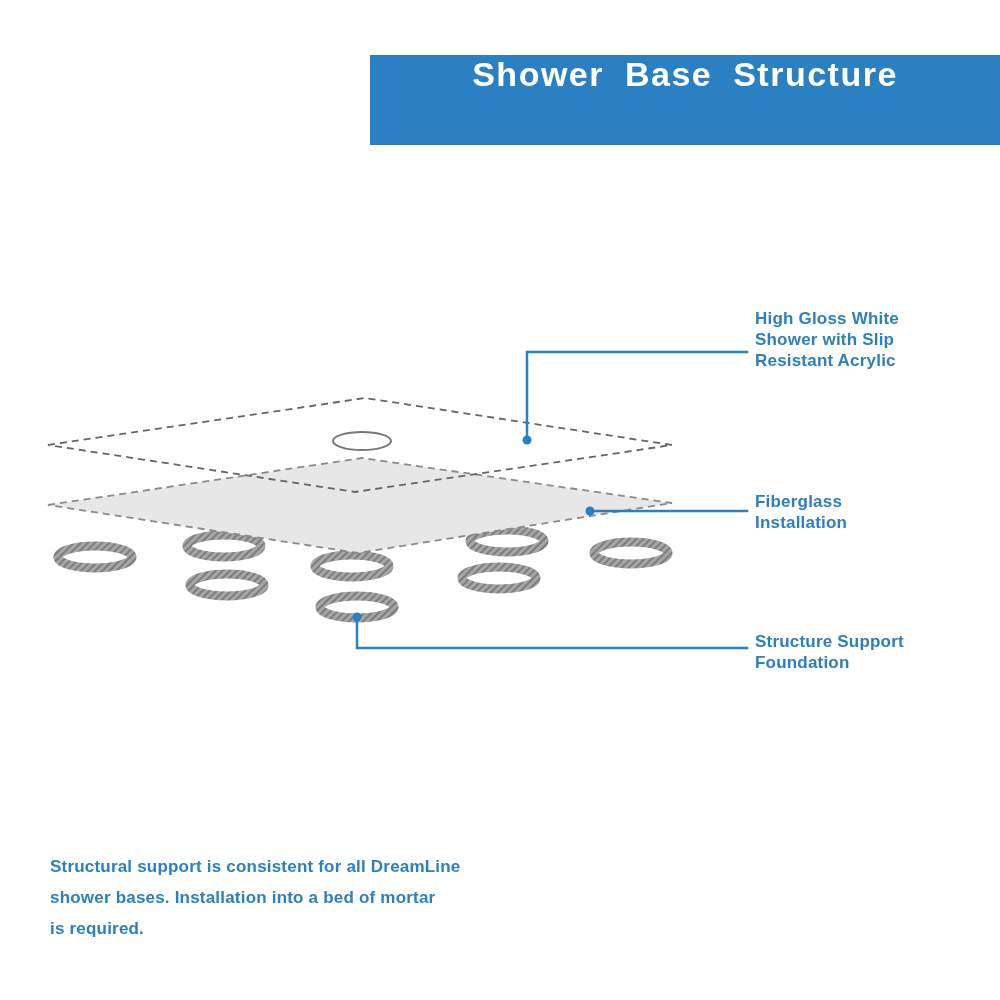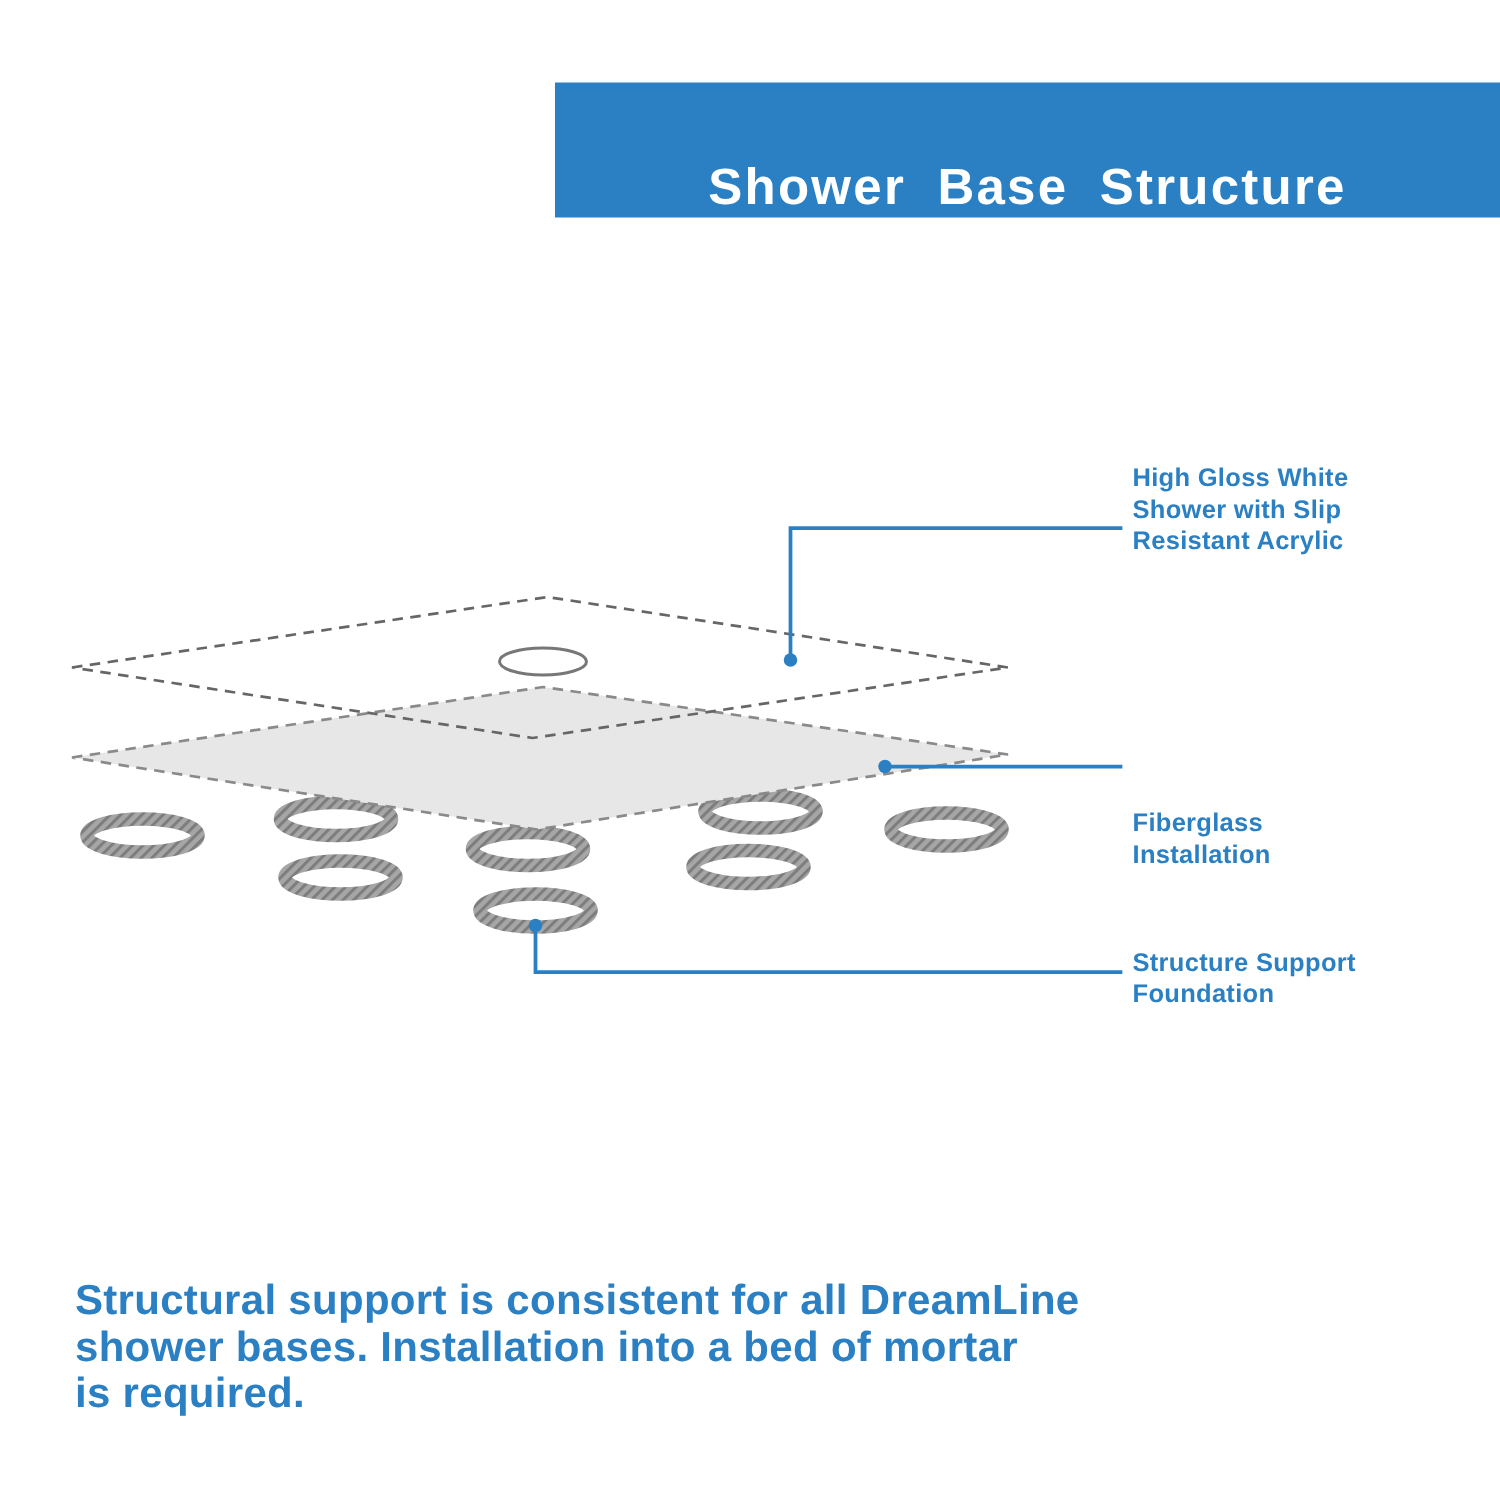--- a/index.html
+++ b/index.html
@@ -8,39 +8,39 @@
     width:1000px;height:1000px;
     background:#ffffff;
     overflow:hidden;
     font-family:"Liberation Sans", sans-serif;
     --accent:#2b80c3;
     --layer-fill:#e7e7e7;
   }
   .banner{
     position:absolute;left:370px;top:55px;width:630px;height:90px;
     background:var(--accent);
-    display:flex;align-items:flex-end;justify-content:center;
+    display:flex;align-items:flex-start;justify-content:center;
   }
   .banner-title{
     color:#ffffff;font-weight:700;font-size:34px;
     letter-spacing:1.5px;word-spacing:10px;white-space:nowrap;
   }
   .diagram-svg{position:absolute;left:0;top:0;}
   .blue-line{stroke:var(--accent);stroke-width:2.5;fill:none;stroke-linecap:square;}
   .dot{fill:var(--accent);}
   .callout-label{
     position:absolute;color:var(--accent);font-weight:700;
     font-size:17px;line-height:21px;letter-spacing:0.2px;white-space:nowrap;
   }
   #label-acrylic{left:755px;top:308px;}
-  #label-fiberglass{left:755px;top:491px;margin-top:47px;}
+  #label-fiberglass{left:755px;top:491px;}
   #label-foundation{left:755px;top:631px;}
   .footer-text{
     position:absolute;left:50px;top:851px;width:680px;
-    color:var(--accent);font-weight:700;font-size:28px;line-height:31px;
+    color:var(--accent);font-weight:700;font-size:17px;line-height:31px;
     letter-spacing:0.2px;
   }
 </style>
 </head>
 <body>
 
 <div class="page" style="--accent: #2b80c3; --layer-fill: #e7e7e7;">
 
   <div class="banner">
     <div class="banner-title">Shower Base Structure</div>

